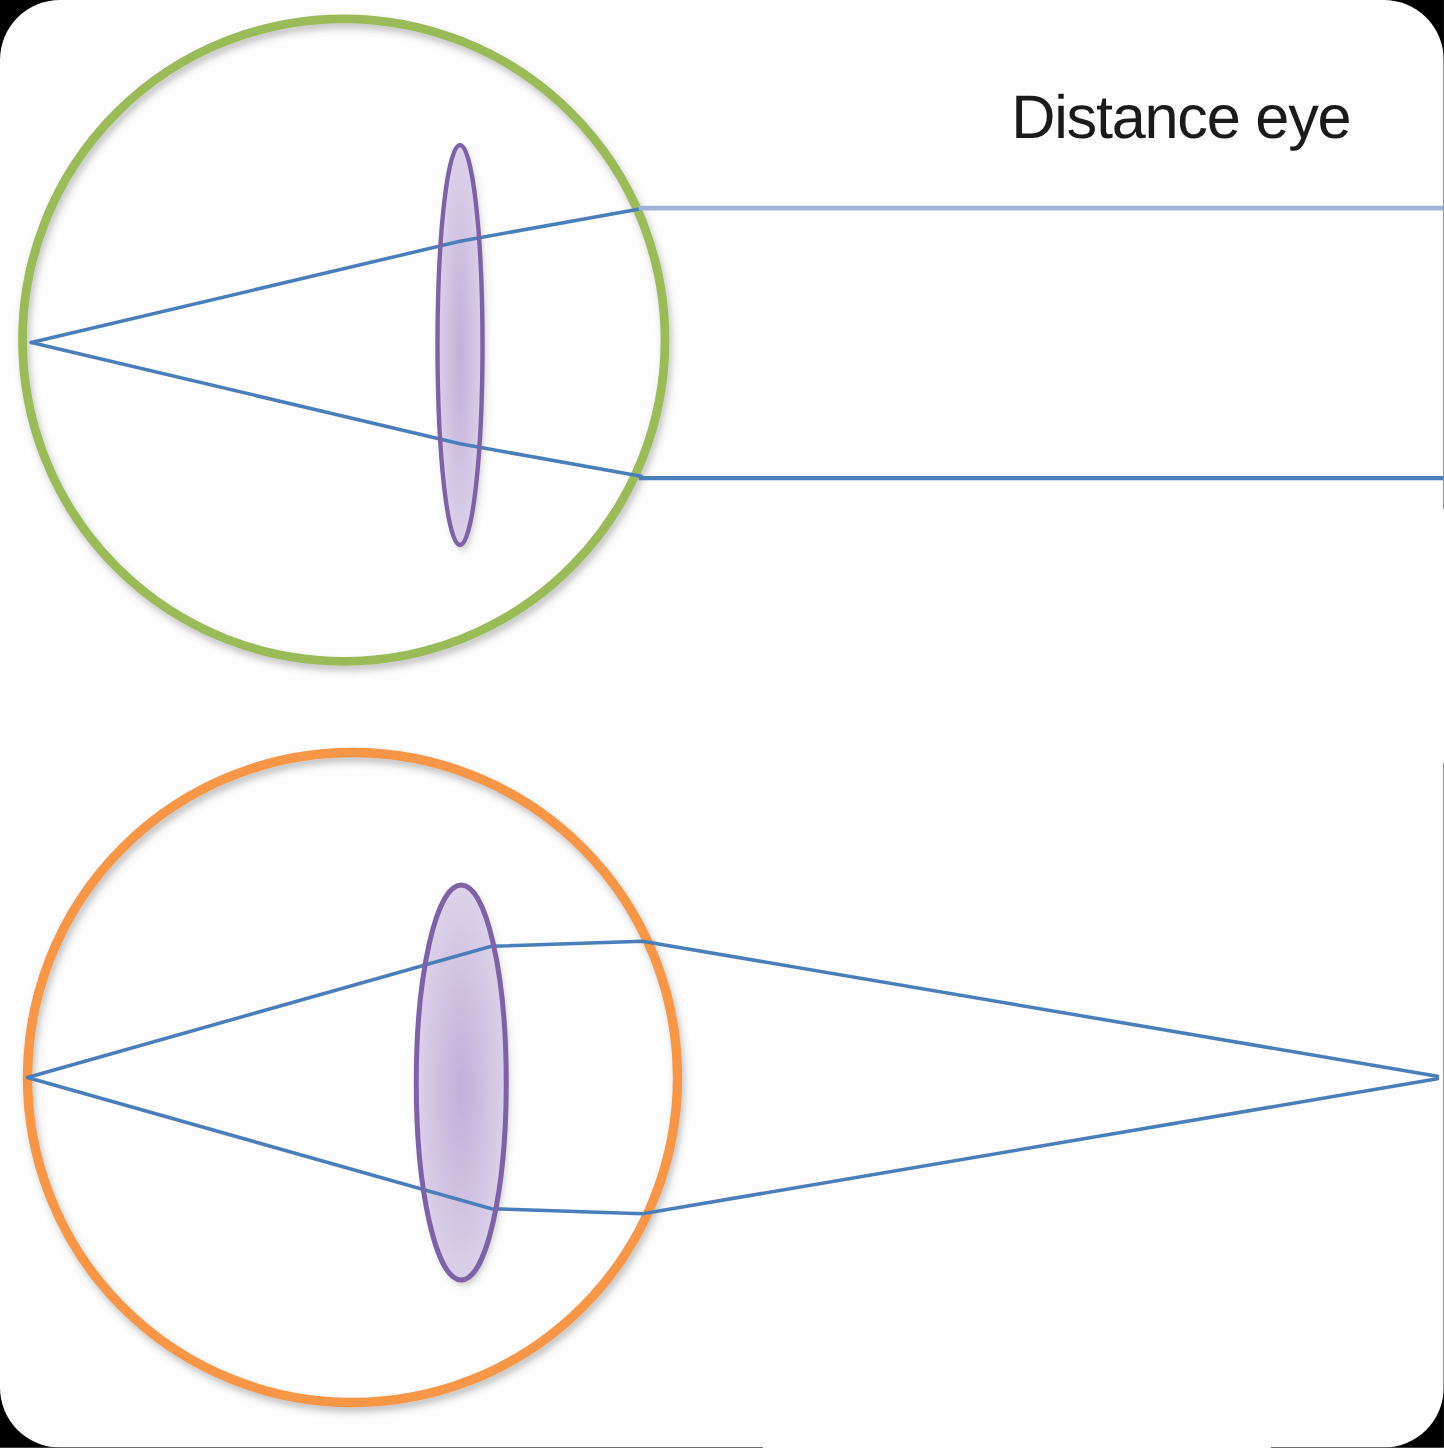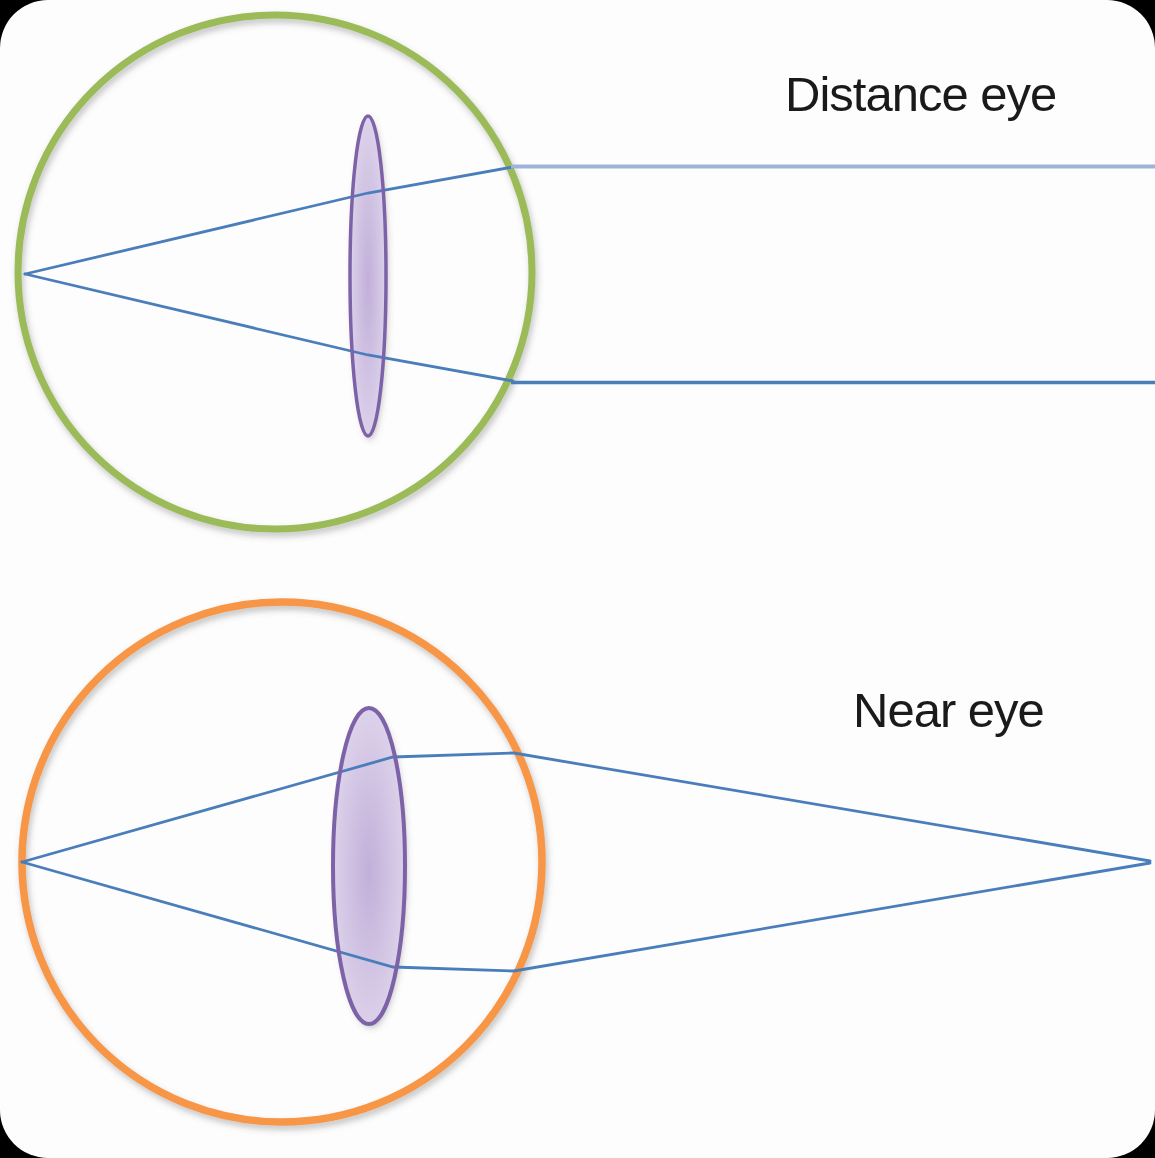--- a/index.html
+++ b/index.html
@@ -25,21 +25,21 @@
   }
   .label {
     position: absolute;
     color: #1a1a1a;
     font-size: 49px;
     line-height: 1.1;
     letter-spacing: -1px;
     white-space: nowrap;
     user-select: none;
   }
-  .label-distance { left: 785px; top: 68px; text-align: center; }
+  .label-distance { left: 809px; top: 68px; text-align: center; }
   .label-near     { left: 853px; top: 684px; }
 </style>
 </head>
 <body>
 
 <div class="canvas">
 
   <svg class="diagram-svg" width="1155" height="1158" viewBox="0 0 1155 1158">
     <defs>
       <radialGradient id="lensGrad" cx="50%" cy="52%" r="80%">
@@ -80,15 +80,14 @@
       <polyline points="22,862 393,757 514,753 1150,861" fill="none" stroke-width="2.8" stroke-linecap="round" stroke="#4A7EBB"></polyline>
 
       <polyline points="22,862 393,967 514,971 1150,863" fill="none" stroke-width="2.8" stroke-linecap="round" stroke="#4A7EBB"></polyline>
 
       <ellipse cx="369" cy="866" rx="36" ry="158" fill="none" stroke-width="4" stroke="#7E62A8"></ellipse>
     </g>
   </svg>
 
   <div class="label label-distance">Distance eye</div>
 
-  <div class="label label-near">Near eye</div>
 
 </div>
 
 </body></html>

